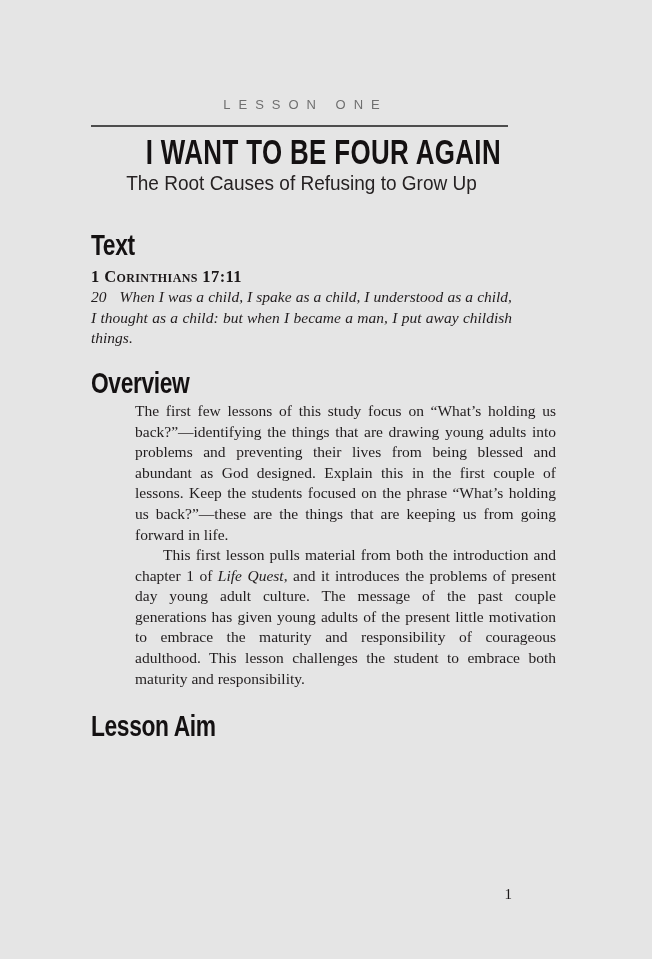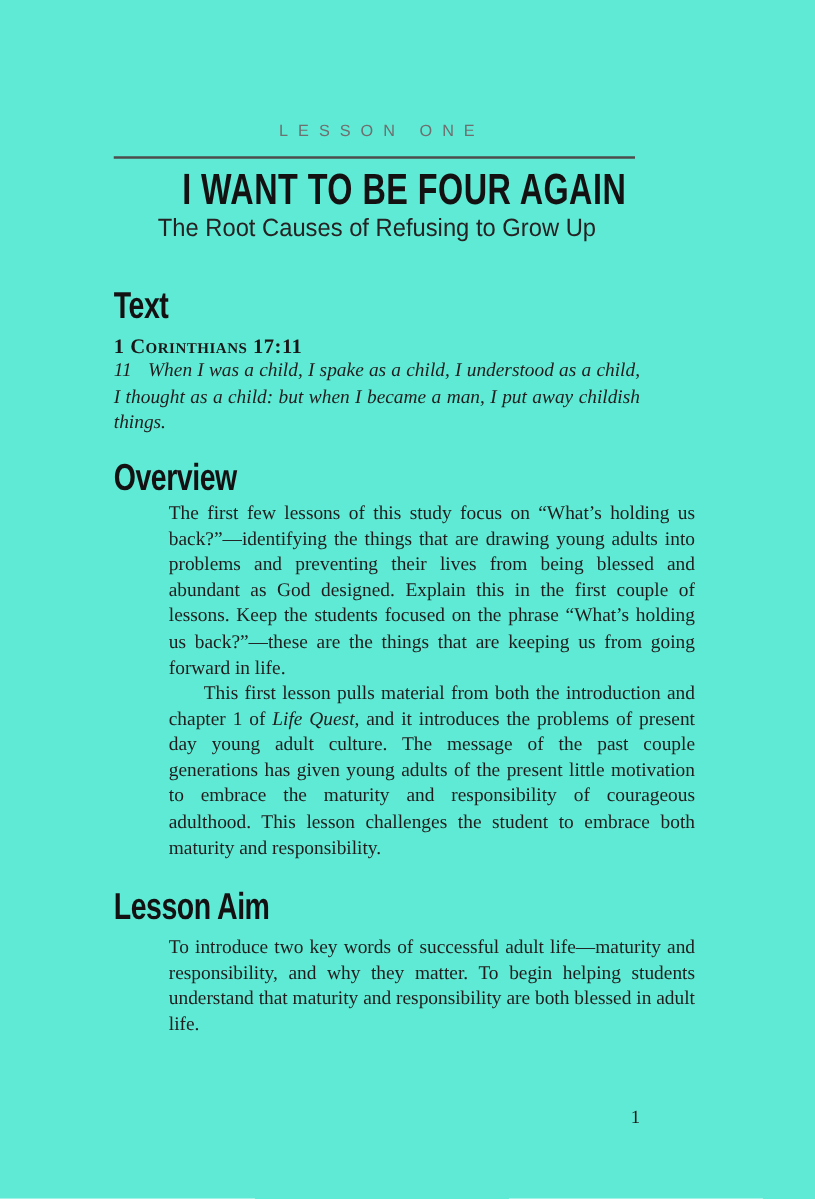--- a/index.html
+++ b/index.html
@@ -4,21 +4,21 @@
 <style>
   * { margin: 0; padding: 0; box-sizing: border-box; }
   html, body { background: #ffffff; }
   body {
     width: 652px; height: 959px;
     font-family: "Liberation Serif", serif;
     color: #211d1e;
     position: relative;
     overflow: hidden;
   }
-  .page { position: relative; width: 652px; height: 959px; background: #5eead4; }
+  .page { position: relative; width: 652px; height: 959px; background: #e5e5e5; }
   .content { position: absolute; left: 91px; top: 0; width: 421px; height: 959px; }
 
   .eyebrow {
     position: absolute; top: 97px; left: 0; width: 421px;
     text-align: center;
     font-family: "Liberation Sans", sans-serif;
     font-size: 13px; letter-spacing: 8px; text-indent: 8px;
     color: #6f6f6f; font-weight: normal;
   }
   .rule {
@@ -93,27 +93,26 @@
     <div class="rule"></div>
 
     <h1 class="title">I WANT TO BE FOUR AGAIN</h1>
 
     <div class="subtitle">The Root Causes of Refusing to Grow Up</div>
 
     <h2 class="h2 h2-text">Text</h2>
 
     <div class="reference">1 Corinthians 17:11</div>
 
-    <p class="verse"><span class="vnum">11</span><span>When I was a child, I spake as a child, I understood as a child, I thought as a child: but when I became a man, I put away childish things.</span></p>
+    <p class="verse"><span class="vnum">20</span><span>When I was a child, I spake as a child, I understood as a child, I thought as a child: but when I became a man, I put away childish things.</span></p>
 
     <h2 class="h2 h2-overview">Overview</h2>
 
     <p class="body-par par-overview-1">The first few lessons of this study focus on “What’s holding us back?”—identifying the things that are drawing young adults into problems and preventing their lives from being blessed and abundant as God designed. Explain this in the first couple of lessons. Keep the students focused on the phrase “What’s holding us back?”—these are the things that are keeping us from going forward in life.</p>
 
     <p class="body-par par-overview-2"><span>This first lesson pulls material from both the introduction and chapter 1 of </span><span class="book-title">Life Quest</span><span>, and it introduces the problems of present day young adult culture. The message of the past couple generations has given young adults of the present little motivation to embrace the maturity and responsibility of courageous adulthood. This lesson challenges the student to embrace both maturity and responsibility.</span></p>
 
     <h2 class="h2 h2-aim">Lesson Aim</h2>
 
-    <p class="body-par par-aim">To introduce two key words of successful adult life—maturity and responsibility, and why they matter. To begin helping students understand that maturity and responsibility are both blessed in adult life.</p>
   </div>
 
   <div class="pagenum">1</div>
 </div>
 
 </body></html>

